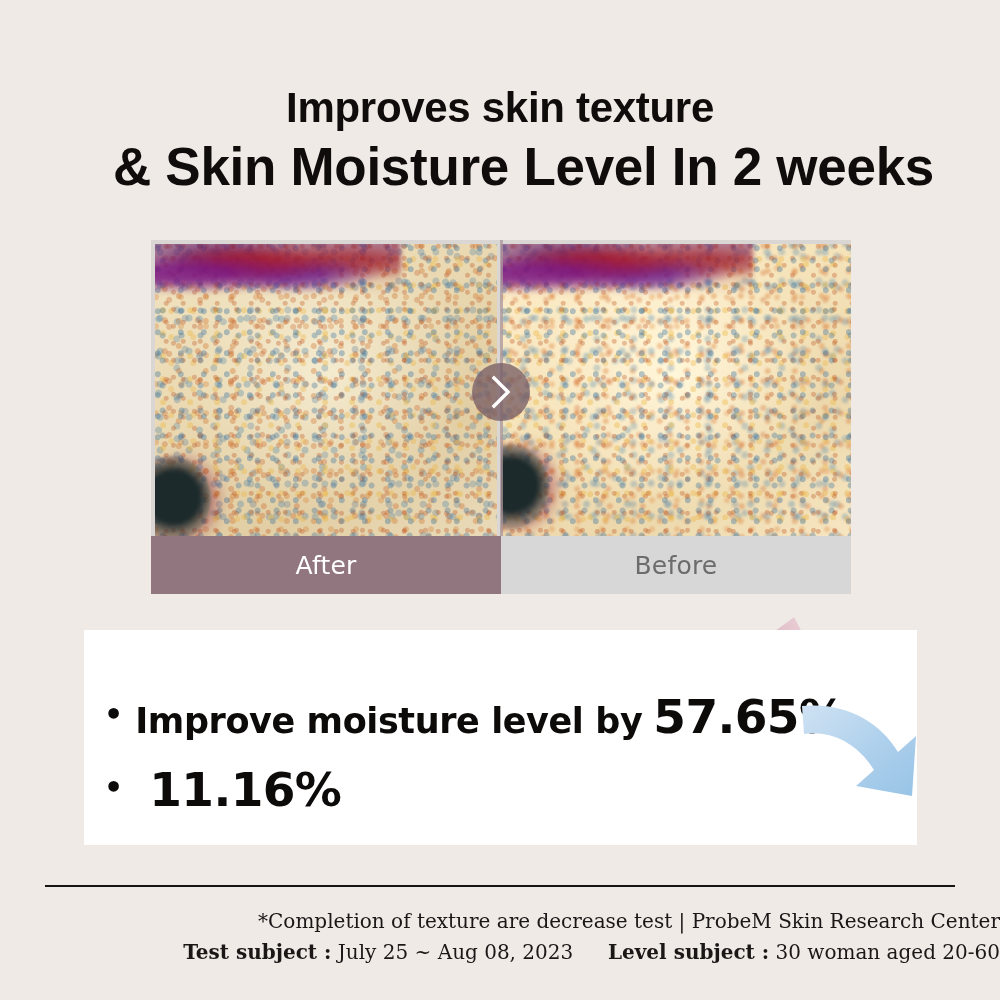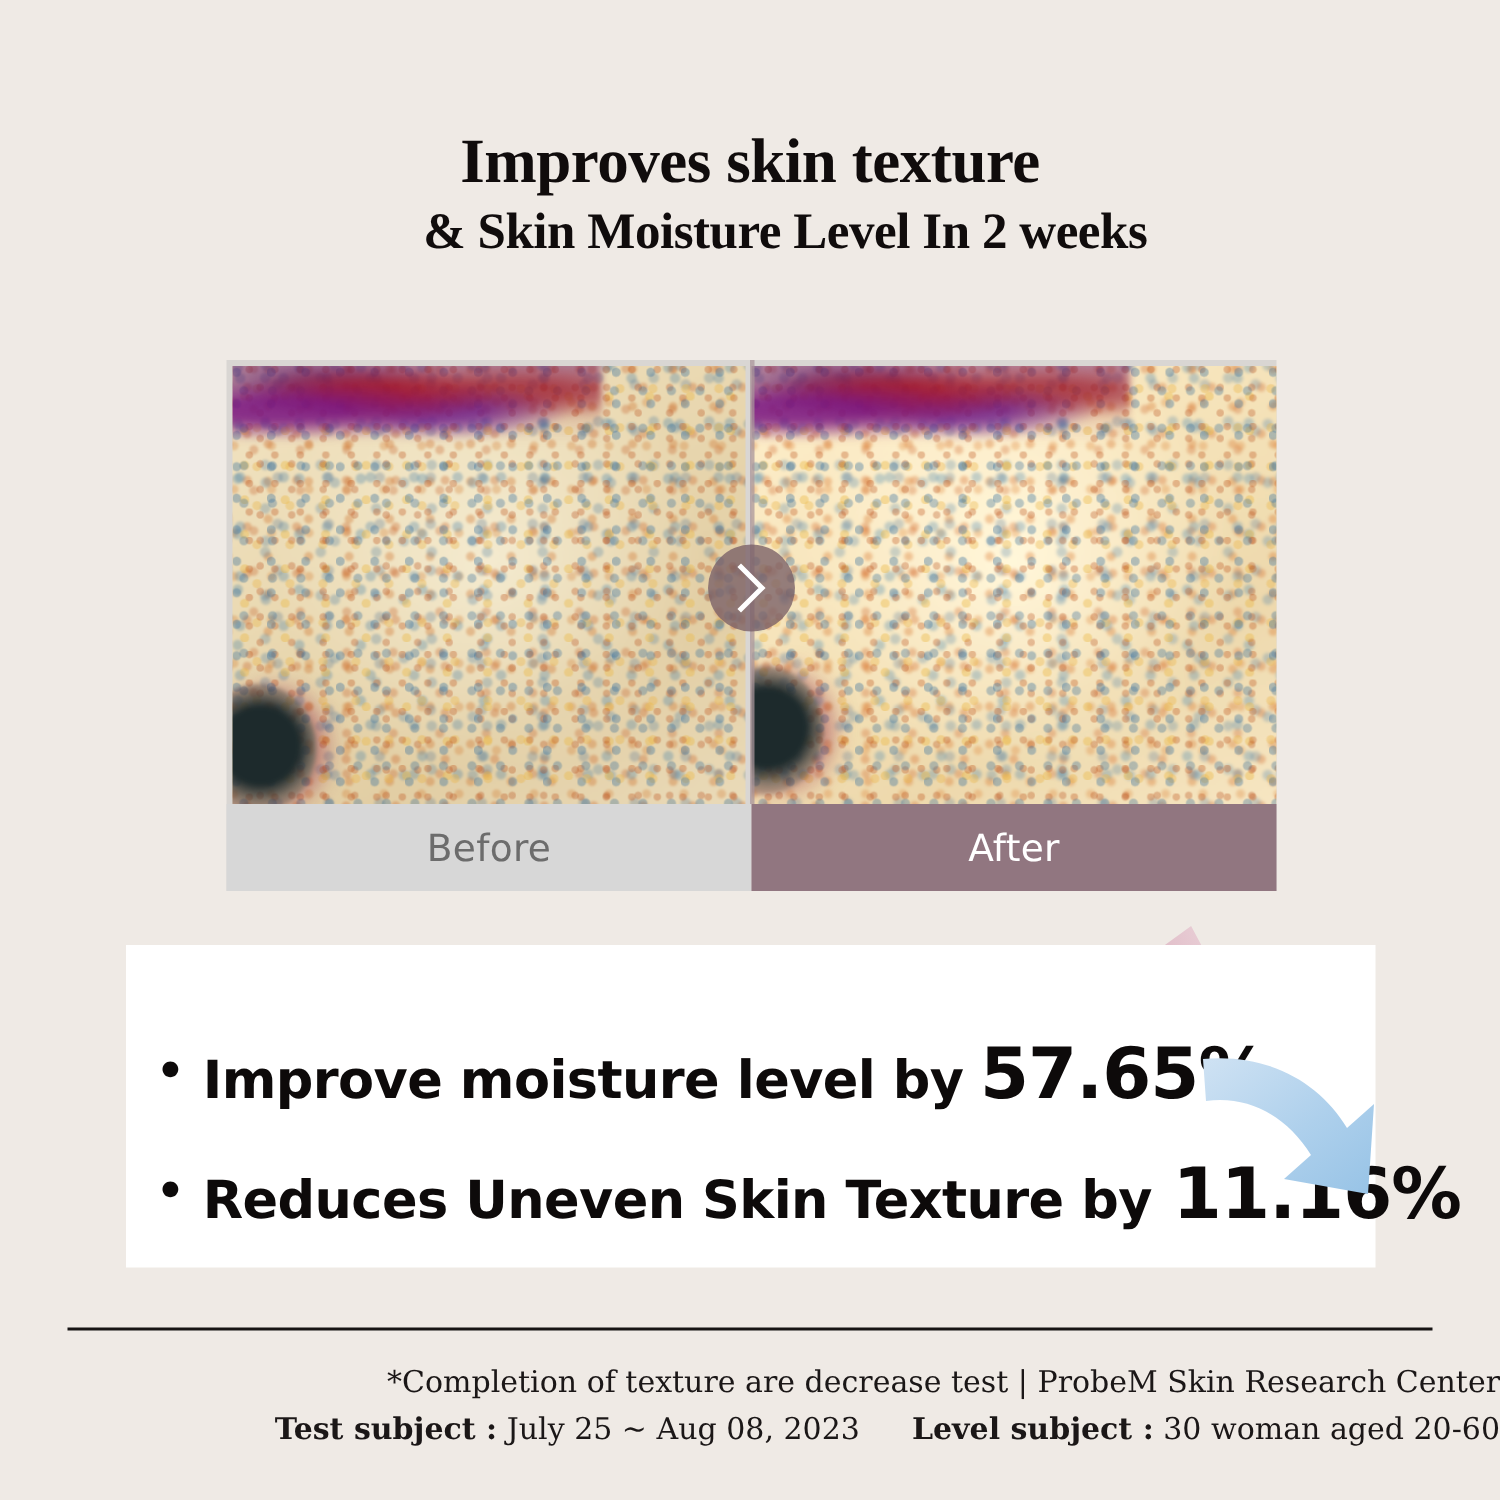--- a/index.html
+++ b/index.html
@@ -16,27 +16,27 @@
   }
 
   
   .headline {
     position: absolute;
     top: 82px;
     left: 0;
     width: 1000px;
     text-align: center;
     color: #100c0c;
-    font-family: Liberation Serif, serif;
+    font-family: Liberation Sans, sans-serif;
     font-weight: 700;
     line-height: 1.24;
     letter-spacing: -0.3px;
   }
   .headline-l1 { font-size: 42px; display: block; }
-  .headline-l2 { font-size: 34px; display: block; padding-left: 47px; }
+  .headline-l2 { font-size: 53px; display: block; padding-left: 47px; }
 
   
   .compare {
     position: absolute;
     left: 151px;
     top: 240px;
     width: 700px;
     height: 354px;
     background: #d9d6d3;
     box-sizing: border-box;
@@ -268,22 +268,22 @@
         <div class="skin-speckles"></div>
         <div class="skin-top-band"></div>
         <div class="skin-pore after"></div>
       </div>
     </div>
 
     <div class="divider-line"></div>
   </div>
 
   <div class="compare-labels">
+    <div class="label-cell label-after">After</div>
     <div class="label-cell label-before">Before</div>
-    <div class="label-cell label-after">After</div>
   </div>
 </div>
 
 <div class="chevron-badge">
   <svg width="24" height="34" viewBox="0 0 24 34" aria-hidden="true">
     <polyline points="5,3 19,17 5,31" fill="none" stroke="#ffffff" stroke-width="3.4" stroke-linecap="square" stroke-linejoin="miter"></polyline>
   </svg>
 </div>
 
 <div class="arrow-up">
@@ -315,21 +315,20 @@
 <div class="claims-card">
 
   <div class="claim-row r1">
     <span class="claim-bullet">•</span>
     <span class="claim-text">Improve moisture level by</span>
     <span class="claim-value">57.65%</span>
   </div>
 
   <div class="claim-row r2">
     <span class="claim-bullet">•</span>
-    <span class="claim-text">Reduces Uneven Skin Texture by</span>
     <span class="claim-value">11.16%</span>
   </div>
 </div>
 
 <div class="footer-rule"></div>
 
 <div class="footer">
   <span class="footer-line">*Completion of texture are decrease test | ProbeM Skin Research Center</span>
   <span class="footer-line">
     <b>Test subject :</b>

